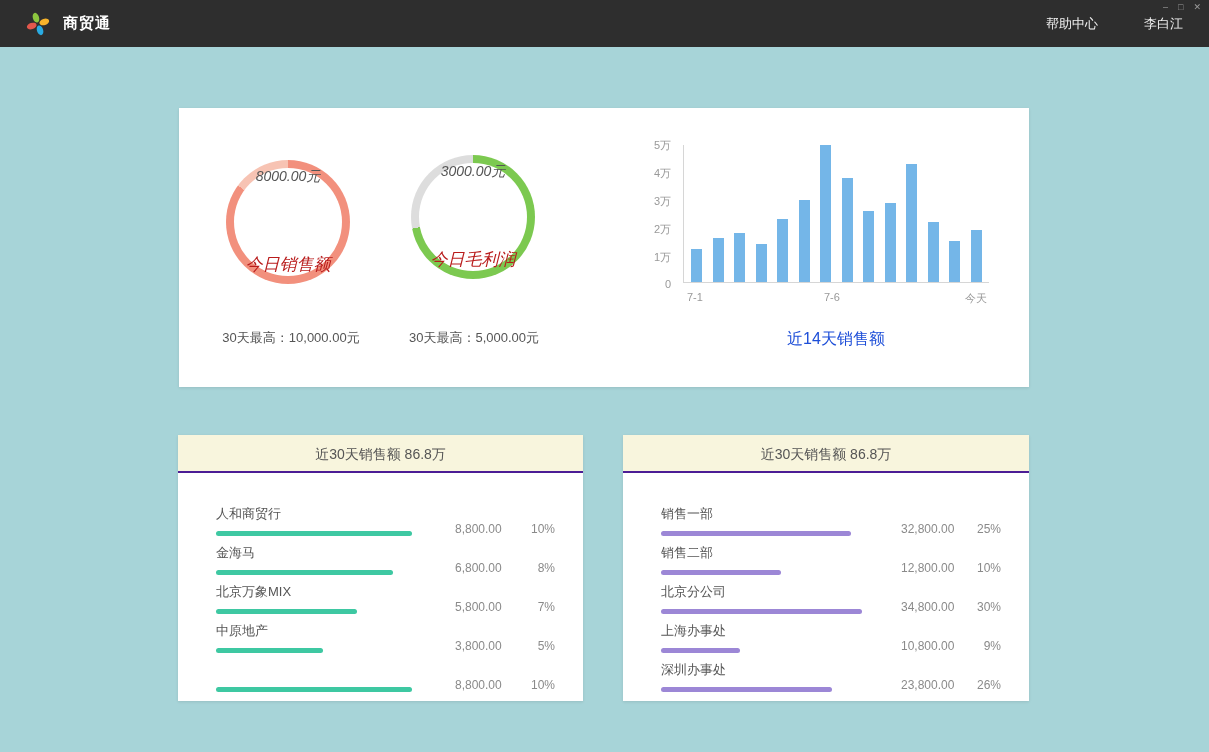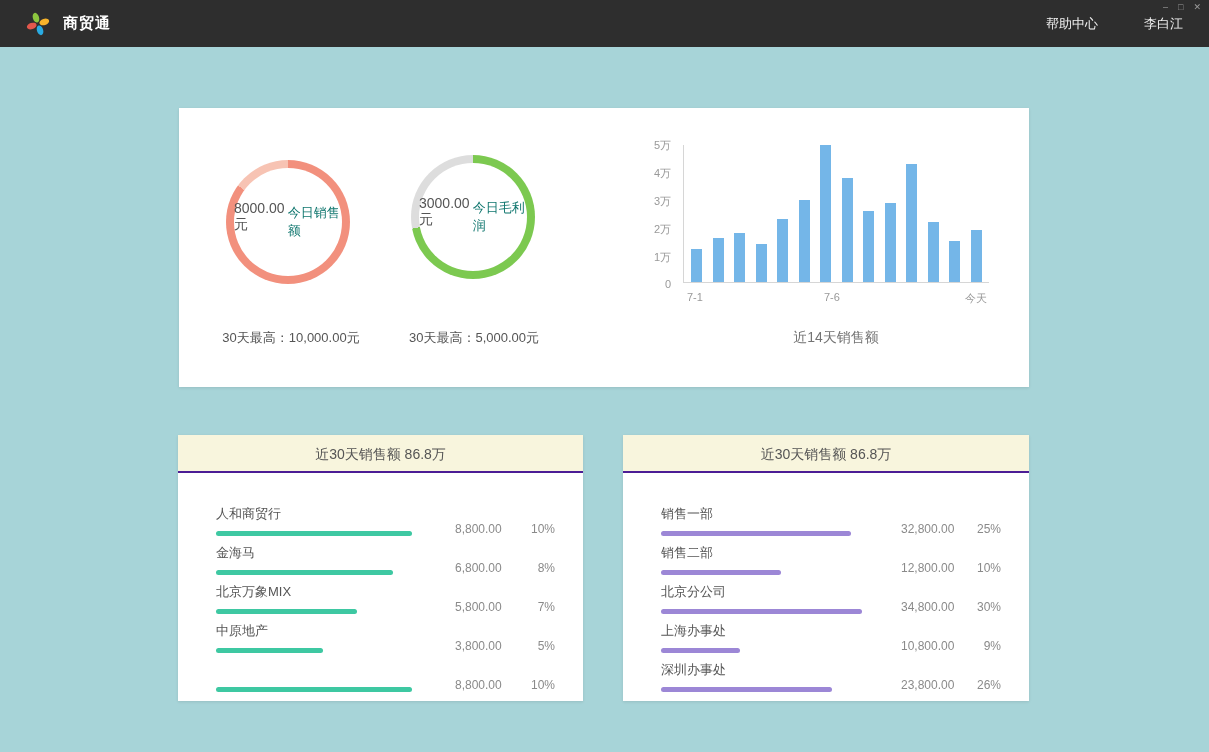--- a/index.html
+++ b/index.html
@@ -34,24 +34,24 @@
   #rank-card-0  { left:178px; top:435px; width:405px; height:266px; }
   #rank-card-1  { left:623px; top:435px; width:406px; height:266px; }
 
   
   .ring { position:absolute; width:124px; height:124px; border-radius:50%; }
   #ring-0 { left:47px;  top:52px; }
   #ring-1 { left:232px; top:47px; }
   .ring-inner {
     position:absolute; left:8px; top:8px; width:108px; height:108px;
     background:#fff; border-radius:50%;
-    display:flex; align-items:center; justify-content:flex-end;
+    display:flex; flex-direction:column; align-items:center; justify-content:space-between;font-style:italic;
   }
   .ring-value { font-size:14px; color:#555; margin-bottom:10px; }
-  .ring-label { font-size:13px; color:#0f766e; }
+  .ring-label { font-size:17px; color:#b91c1c; }
   .ring-foot  { position:absolute; top:221px; width:200px; text-align:center; font-size:13px; color:#555; }
   #ring-foot-0 { left:12px; }
   #ring-foot-1 { left:195px; }
 
   
   .ylabels {
     position:absolute; left:440px; top:30px; width:52px; height:152px;
     display:flex; flex-direction:column; justify-content:space-between;
     text-align:right; font-size:11px; color:#999;
   }
@@ -61,21 +61,21 @@
     display:flex; align-items:flex-end; justify-content:space-between;
     padding:0 7px;
   }
   .vbar { width:11px; }
   .xtick { position:absolute; top:183px; font-size:11px; color:#999; }
   #xtick-0 { left:508px; }
   #xtick-1 { left:645px; }
   #xtick-2 { left:786px; }
   .chart-title {
     position:absolute; left:504px; top:221px; width:306px;
-    text-align:center; font-size:14px; color:#737373;
+    text-align:center; font-size:16px; color:#1d4ed8;
   }
 
   
   .rank-header {
     height:38px; line-height:38px; text-align:center;
     background:#f8f5dd; font-size:14px; color:#555;
     border-bottom:2px solid #4c1d95;
   }
   .rank-list { padding:24px 28px 0 38px; }
   .rank-row { display:flex; align-items:flex-end; height:39px; }

